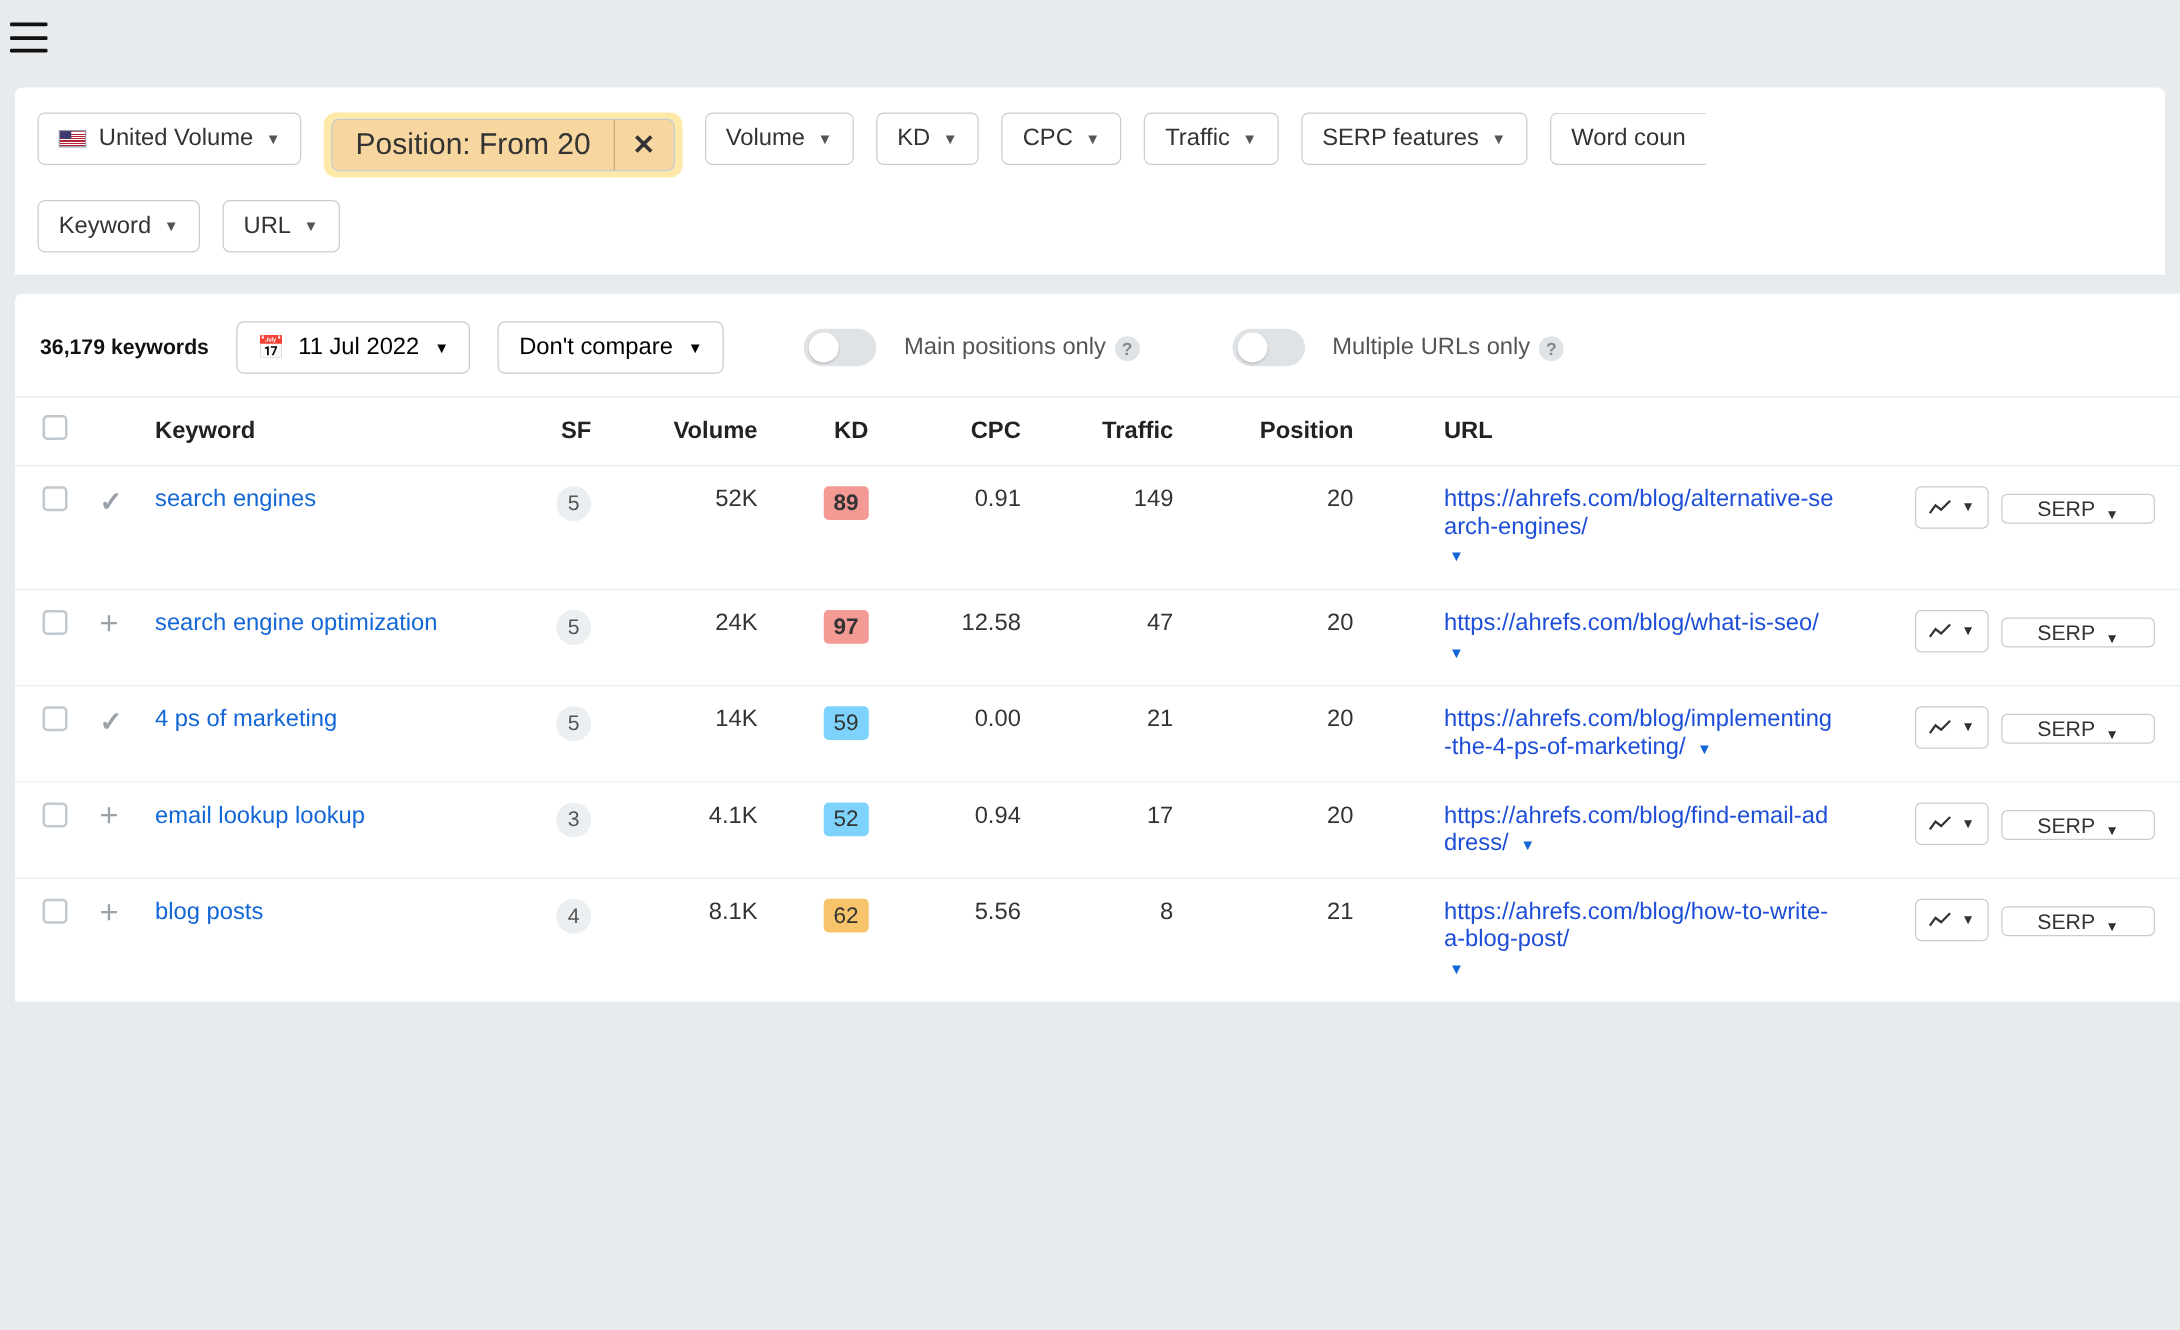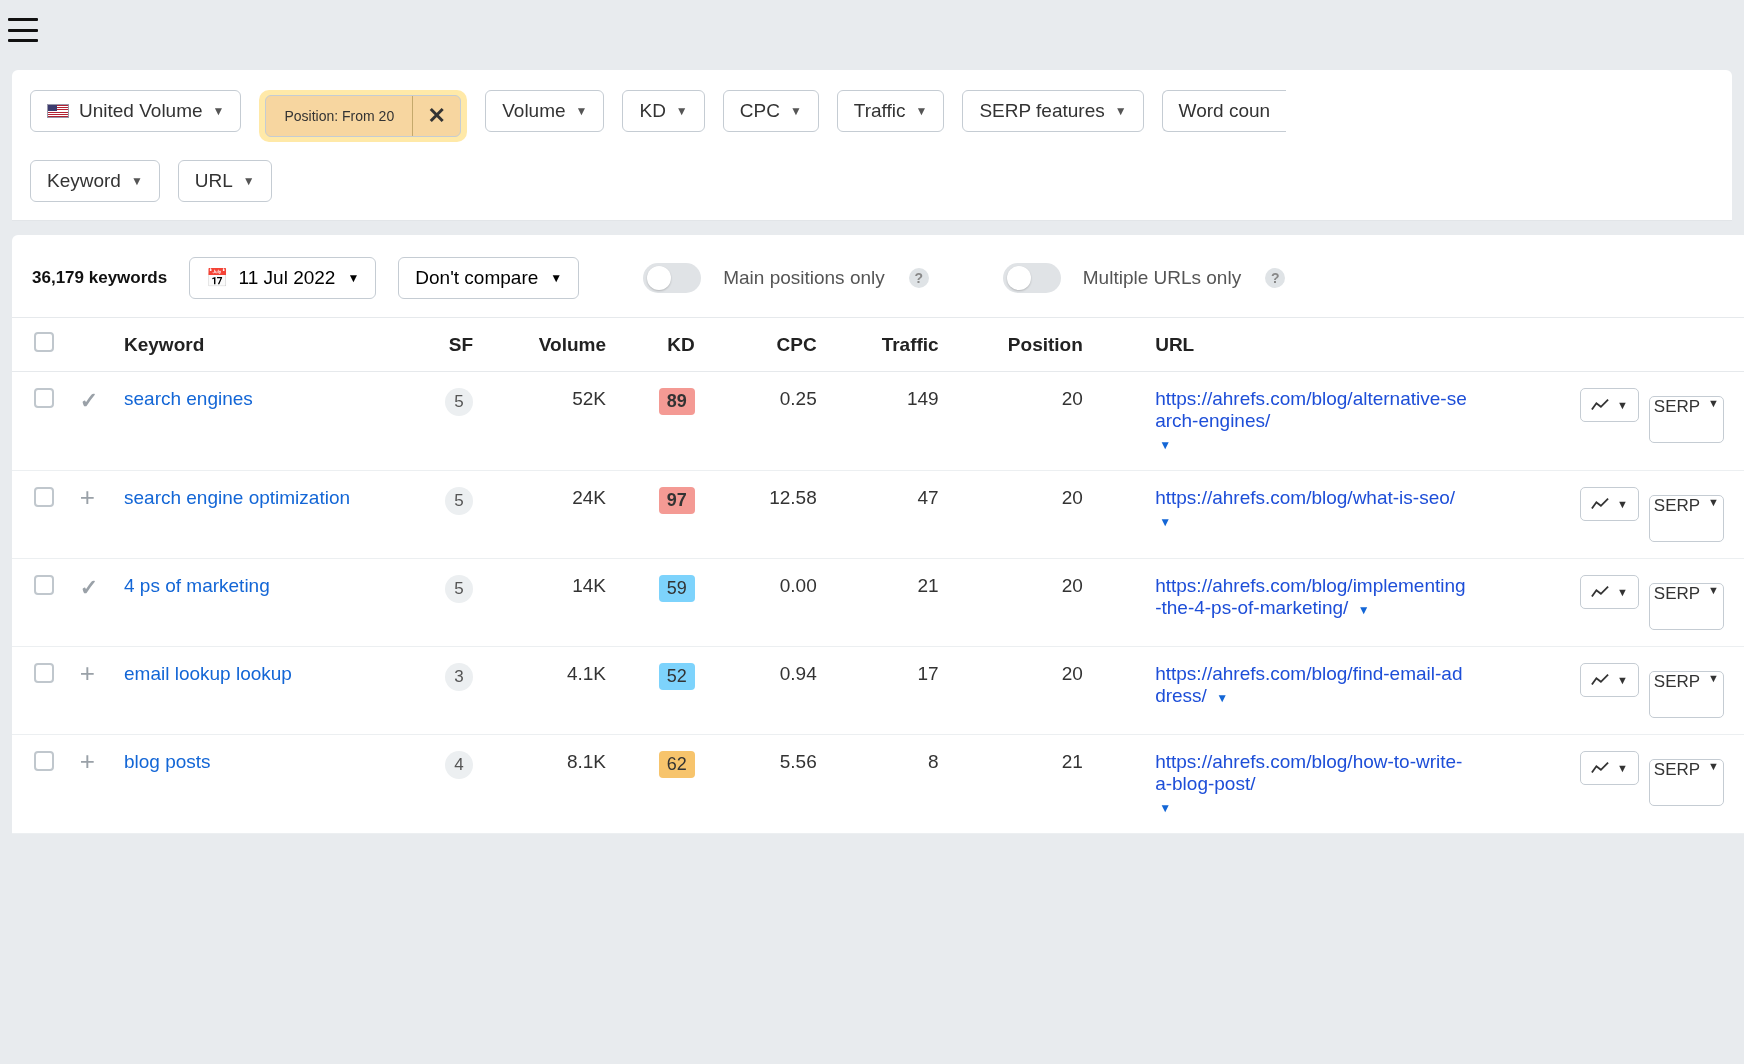--- a/index.html
+++ b/index.html
@@ -58,21 +58,21 @@
 .highlight-wrap {
   background:#ffe9a8;
   padding:5px 6px; border-radius:10px;
   display:inline-flex;
 }
 .position-filter {
   display:flex; align-items:center; height:42px;
   border:1px solid #c5ccd3; border-radius:6px;
   background:#f7d6a0; overflow:hidden;
 }
-.position-filter .label { padding:0 18px; font-size:14px; color:#333; }
+.position-filter .label { padding:0 18px; font-size:24px; color:#333; }
 .position-filter .close {
   border-left:1px solid #c5a96c;
   width:48px; height:100%;
   display:flex; align-items:center; justify-content:center;
   cursor:pointer; font-size:22px; font-weight:600;
 }
 .table-panel {
   background:#fff;
   margin: 14px 0 0 12px;
   border-radius:6px 0 0 0;
@@ -93,21 +93,21 @@
 .cal-icon { margin-right:10px; font-size:18px; }
 .toggle {
   width:58px; height:30px; border-radius:15px;
   background:#e0e3e6; position:relative; cursor:pointer;
 }
 .toggle::after {
   content:""; position:absolute; left:4px; top:3px;
   width:24px; height:24px; border-radius:50%; background:#fff;
   box-shadow:0 1px 2px rgba(0,0,0,.2);
 }
-.toggle-label { font-size:19px; color:#555; display:flex; align-items:center; gap:24px; }
+.toggle-label { font-size:19px; color:#555; display:flex; align-items:flex-end; gap:7px; }
 .help-icon {
   width:20px; height:20px; border-radius:50%; background:#dfe3e6;
   display:inline-flex; align-items:center; justify-content:center;
   font-size:14px; font-weight:700; color:#888;
 }
 table { width:100%; border-collapse:collapse; }
 thead th {
   text-align:left; font-size:19px; font-weight:700;
   padding: 14px 10px 14px 10px;
   border-top:1px solid #e6e9ec;
@@ -144,22 +144,22 @@
 .url-link { color:#1d4ed8; text-decoration:none; word-break:break-all; cursor:pointer; }
 .url-caret { color:#1366d6; font-size:12px; margin-left:4px; }
 .trend-btn {
   display:inline-flex; align-items:center;
   height:34px; padding:0 10px;
   border:1px solid #c5ccd3; border-radius:5px;
   background:#fff; cursor:pointer;
 }
 .trend-btn svg { width:18px; height:14px; }
 .serp-btn {
-  display:inline-flex; align-items:flex-start;
-  height:47px; padding:0 4px;
+  display:inline-flex; align-items:flex-end;
+  height:24px; padding:0 28px;
   border:1px solid #c5ccd3; border-radius:5px;
   background:#fff; cursor:pointer; font-size:17px;
   margin-left:10px;
 }
 .col-ctrl { width:240px; }
 .col-url  { width:300px; }
 .col-kw   { width:270px; }
 .col-check{ width:40px; padding-left:22px !important; }
 .col-icon { width:40px; }
 .kw-cell { max-width:240px; }
@@ -268,21 +268,21 @@
       </tr>
     </thead>
     <tbody id="rows">
     <tr>
           <td class="col-check"><span class="checkbox"></span></td>
           <td class="col-icon"><span class="checkmark-icon">✓</span></td>
           <td class="kw-cell"><a class="kw-link">search engines</a></td>
           <td class="num"><span class="sf-badge">5</span></td>
           <td class="num">52K</td>
           <td class="num"><span class="kd-badge kd-red">89</span></td>
-          <td class="num">0.25</td>
+          <td class="num">0.91</td>
           <td class="num">149</td>
           <td class="num">20</td>
           <td></td>
           <td class="col-url"><a class="url-link">https://ahrefs.com/blog/alternative-search-engines/</a><br><span class="url-caret">▼</span></td>
           <td class="col-ctrl" style="text-align:right; padding-right:20px;"><span class="trend-btn">
               <svg viewBox="0 0 20 14">
                 <polyline points="1,12 6,5 11,9 19,1" fill="none" stroke="#333" stroke-width="2"></polyline>
               </svg>
               <span class="caret" style="margin-left:8px;font-size:11px;">▼</span>
             </span><span class="serp-btn">SERP<span class="caret" style="margin-left:8px;font-size:11px;">▼</span></span></td>

